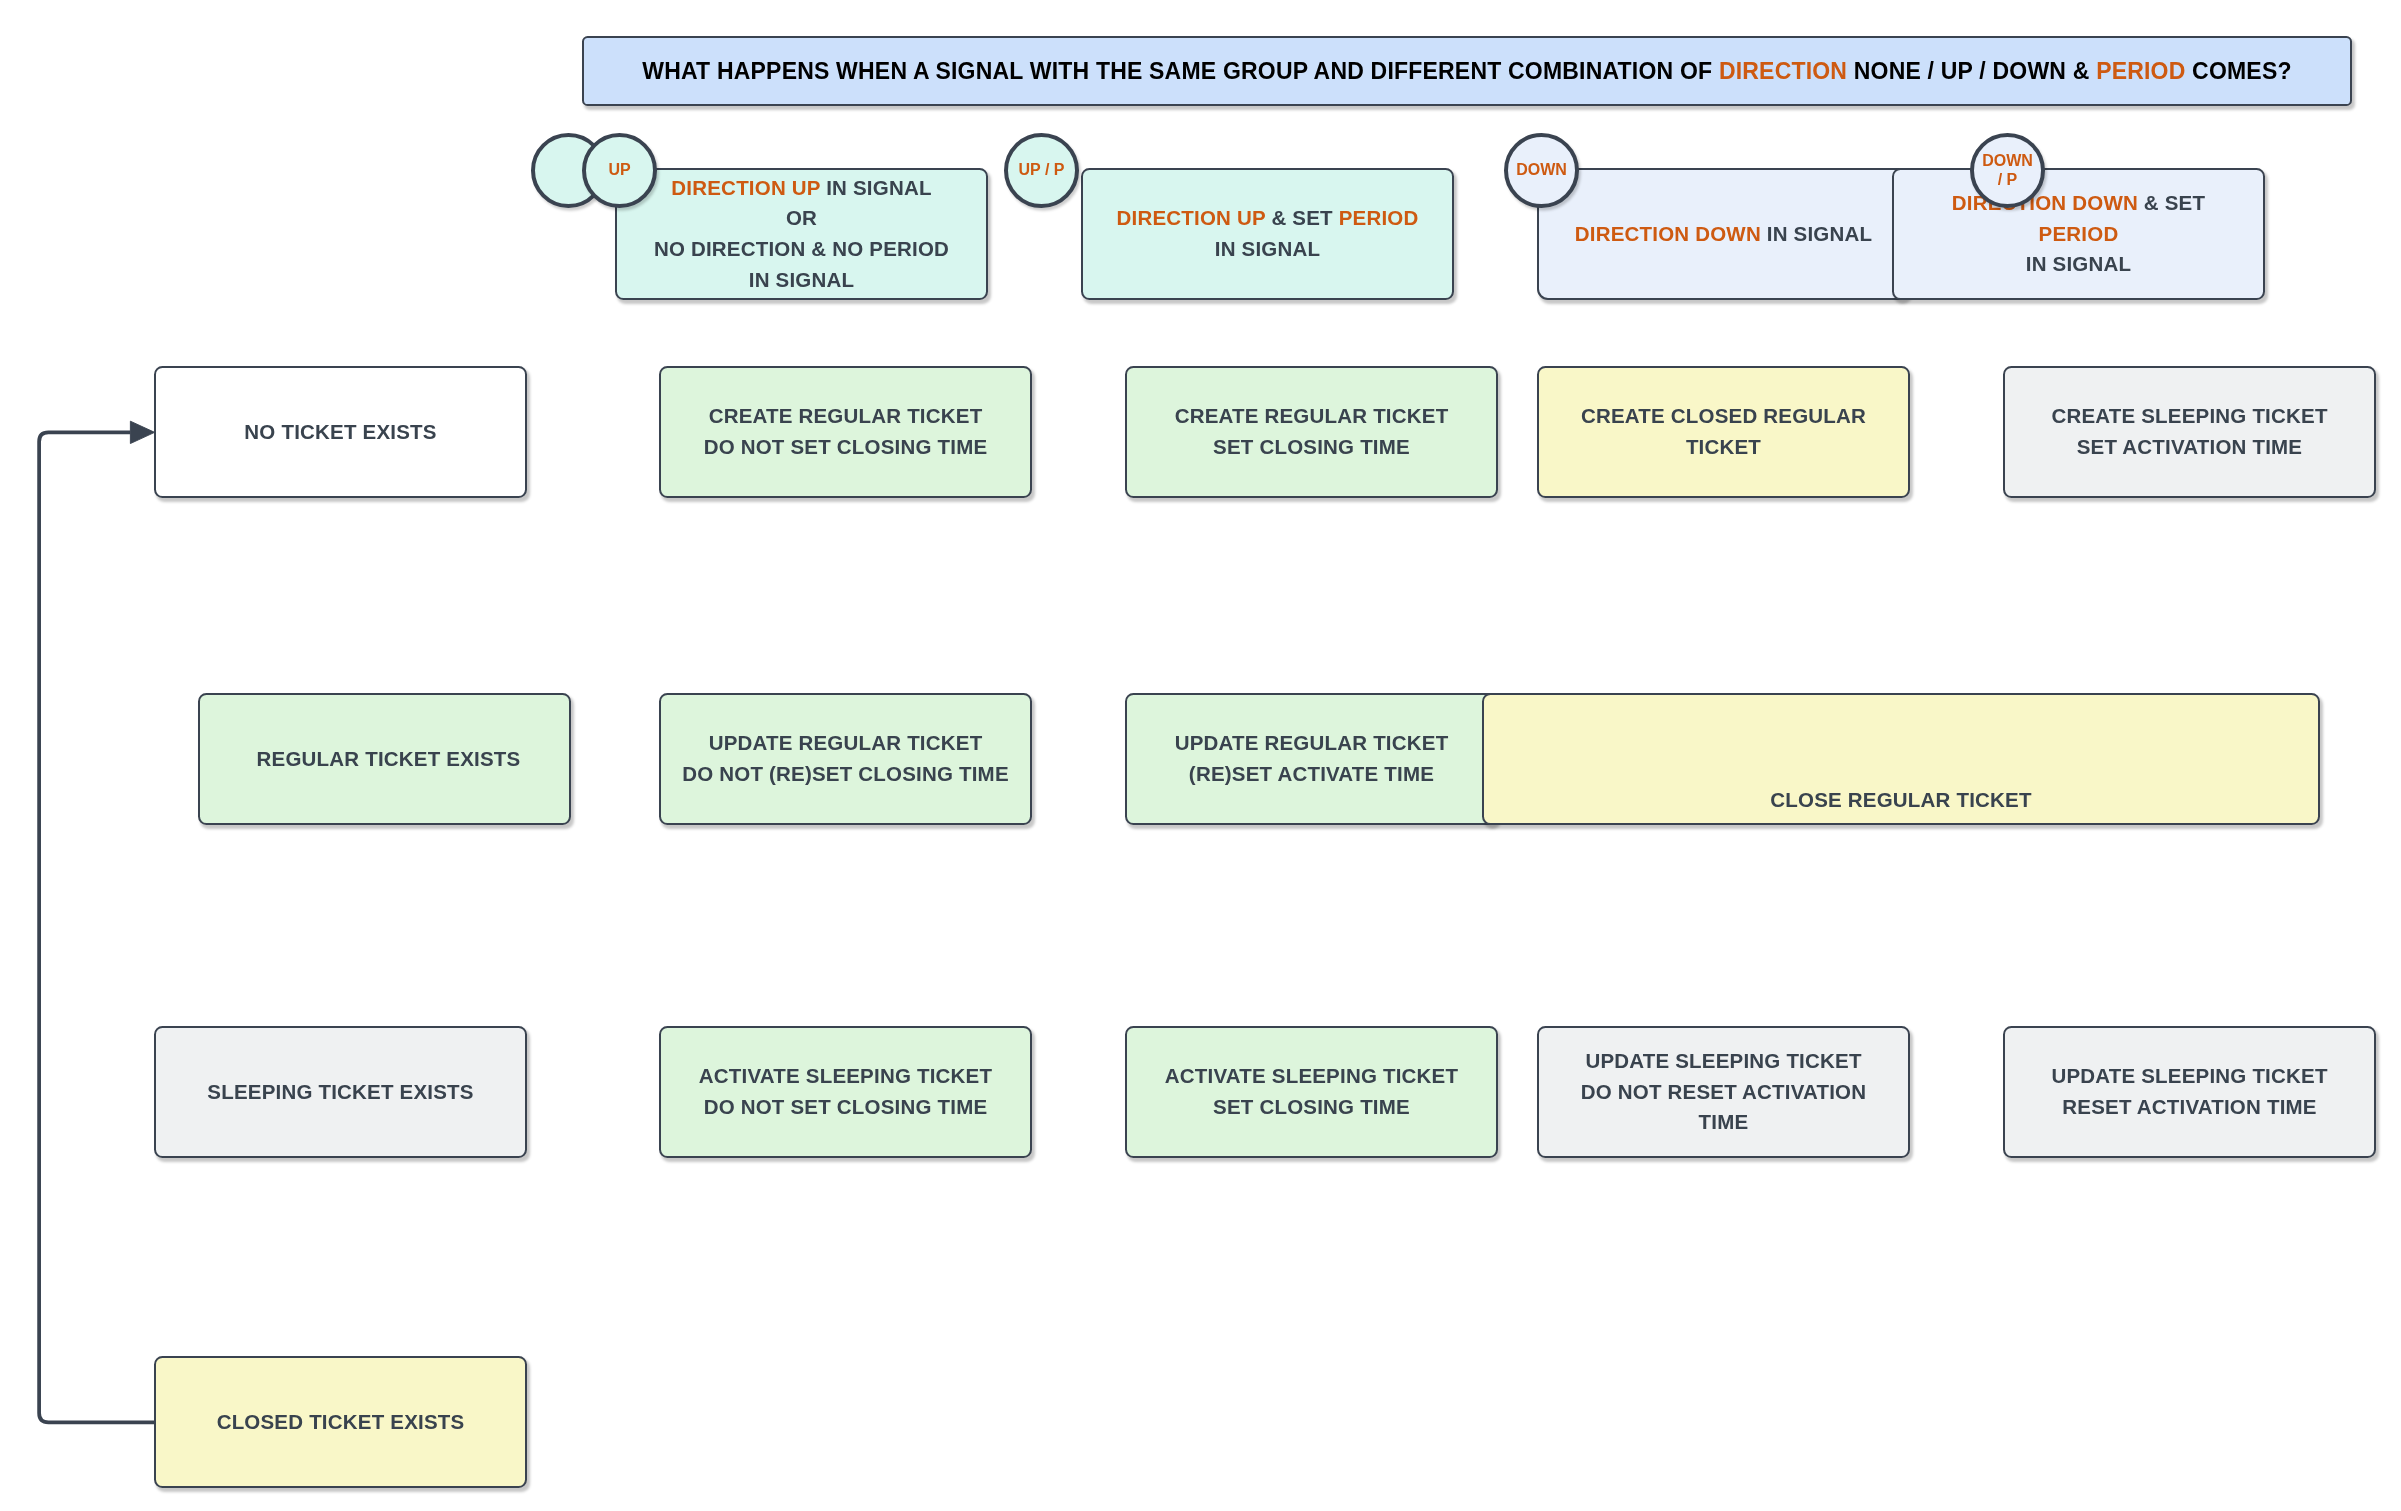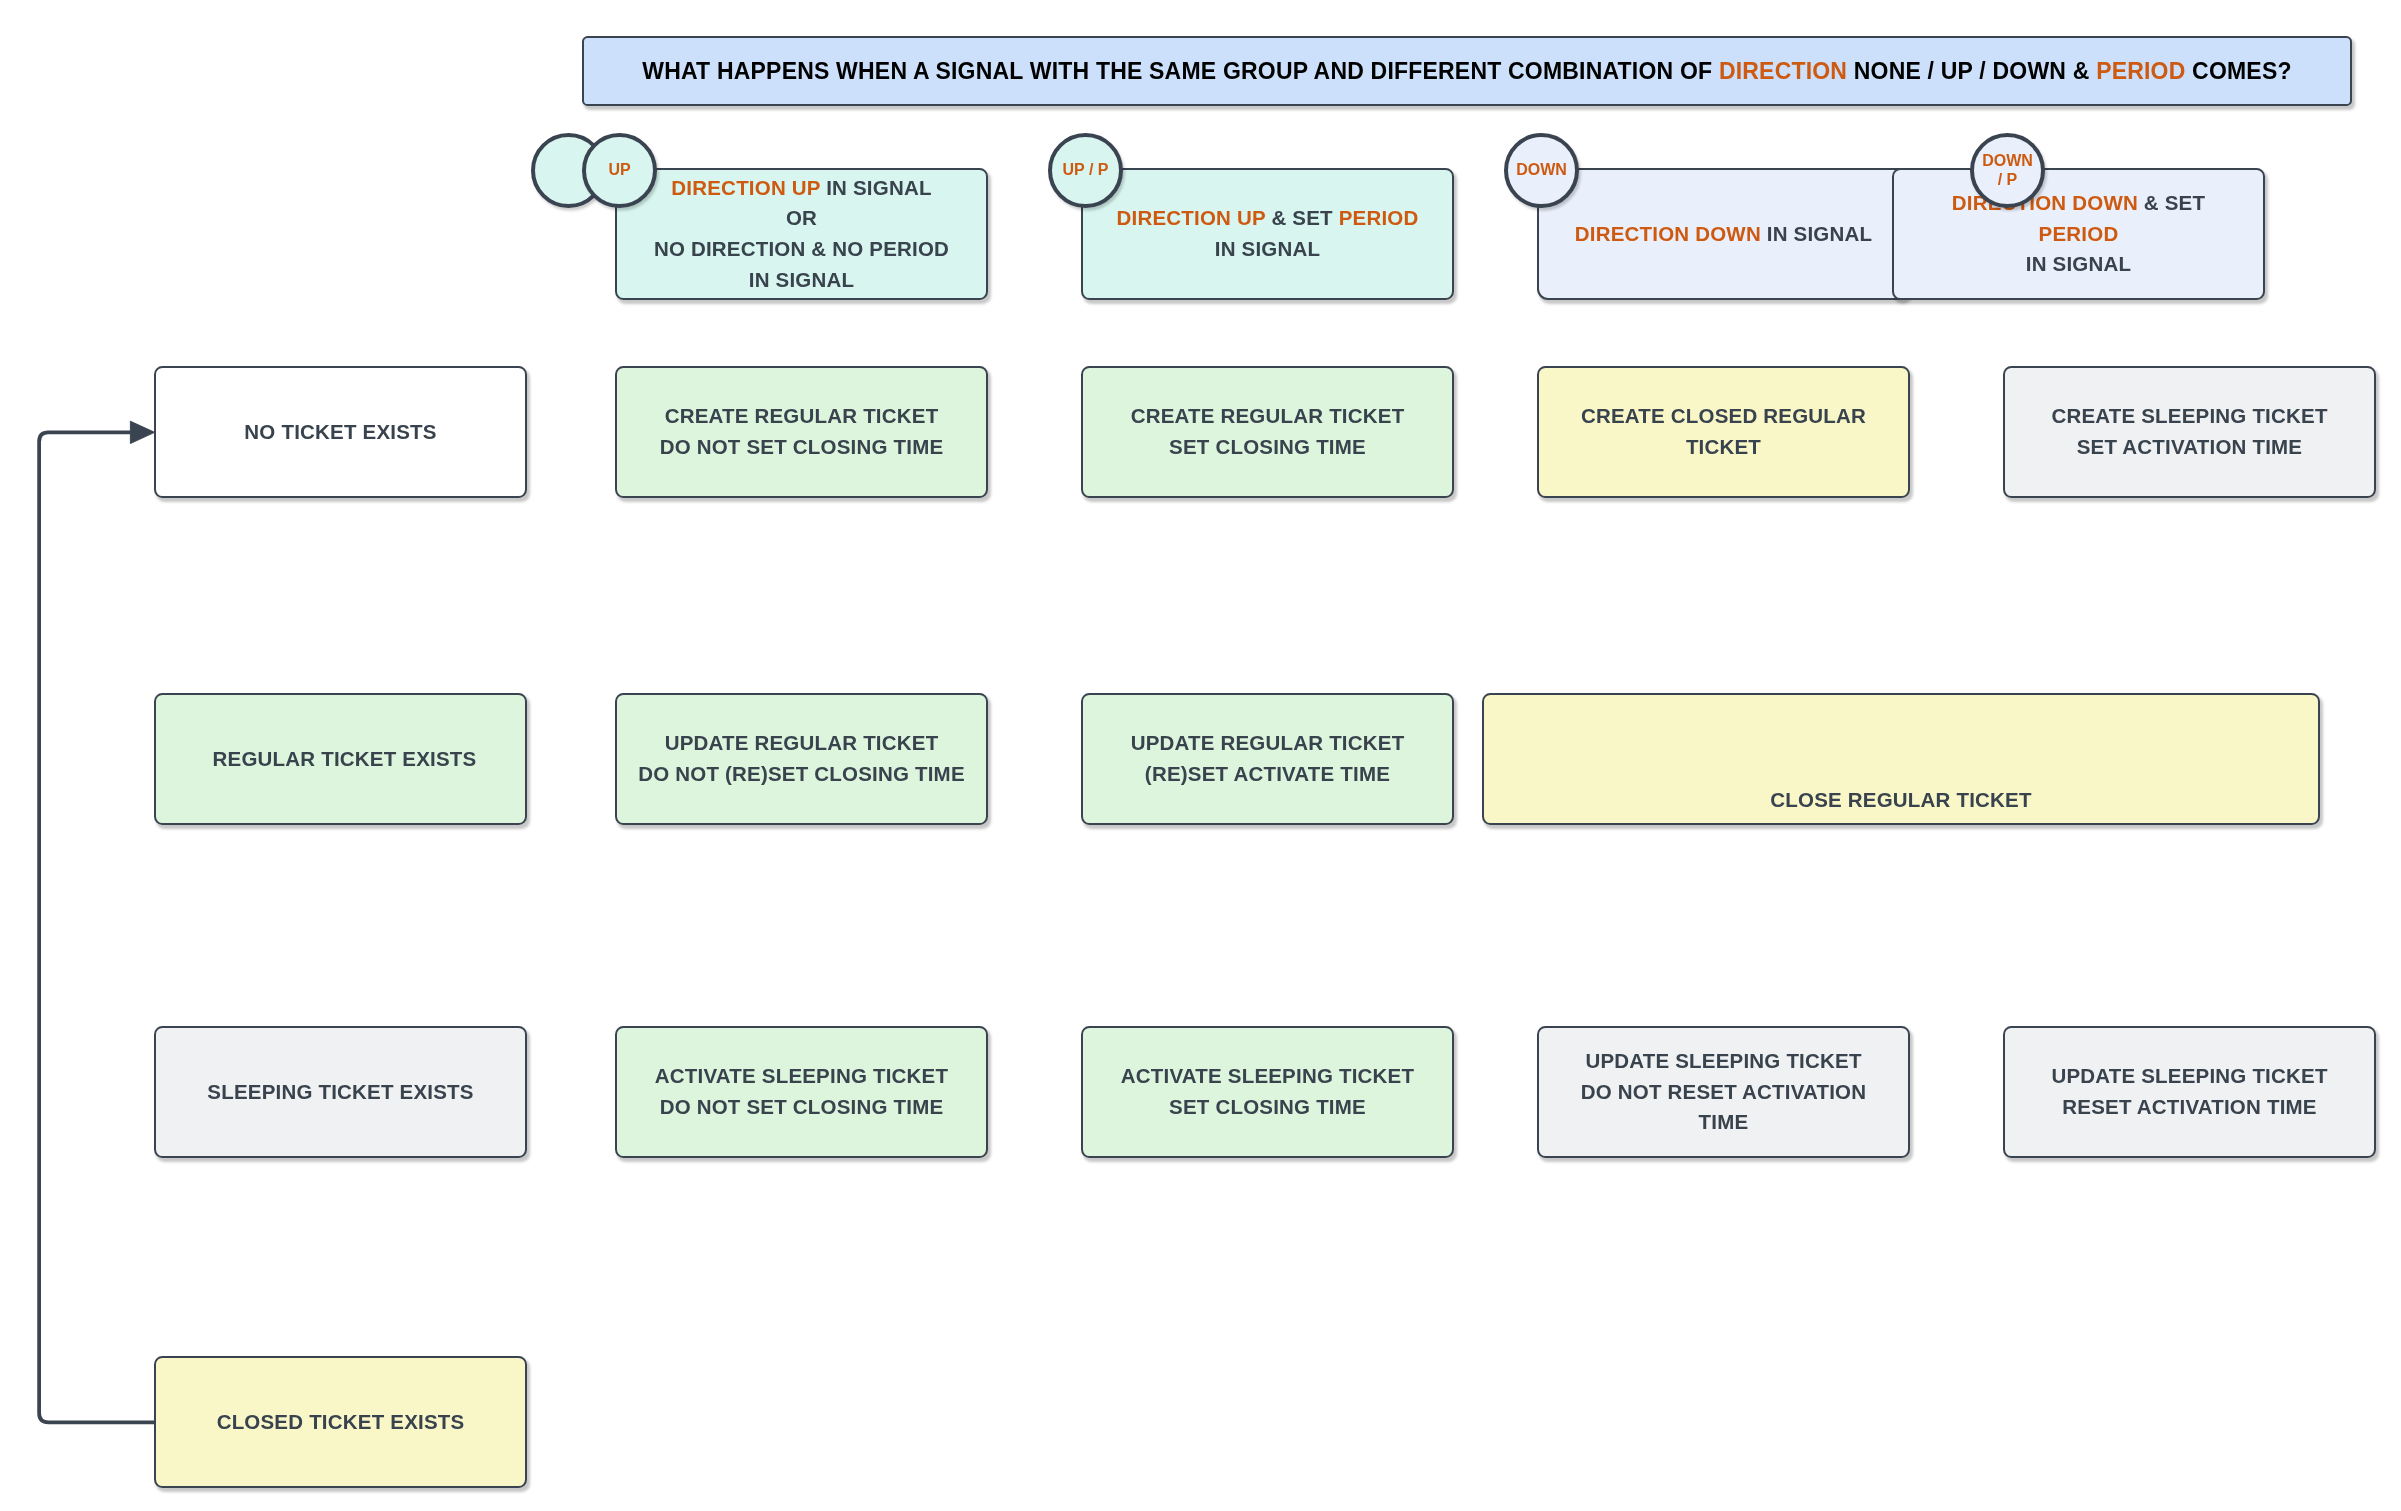--- a/index.html
+++ b/index.html
@@ -30,21 +30,21 @@
     left: 582px; top: 36px; width: 1770px; height: 70px;
     background: var(--title-fill);
     border-radius: 5.6px;
     font-size: 23px;
     color: var(--title-text);
     white-space: pre;
   }
   .col-header { top: 168px; height: 132px; width: 373px; }
   .fill-teal   { background: var(--teal-fill); }
   .fill-blue   { background: var(--blue-fill); }
-  .fill-green  { background: var(--green-fill); }
+  .fill-green  { background: var(--green-fill); margin-left: 44px; }
   .fill-yellow { background: var(--yellow-fill); }
   .fill-gray   { background: var(--gray-fill); }
   .fill-white  { background: var(--white-fill); }
 
   .accent { color: var(--accent-orange); }
 
   .badge {
     position: absolute;
     width: 75px; height: 75px;
     border-radius: 50%;
@@ -76,21 +76,21 @@
     <path d="M 166 1527 L 52 1527 Q 42 1527 42 1517 L 42 474 Q 42 464 52 464 L 140 464"></path>
     <polygon points="140,452 166,464 140,476"></polygon>
   </svg>
 
   <div class="node title-bar"><span><span>WHAT HAPPENS WHEN A SIGNAL WITH THE SAME GROUP AND DIFFERENT COMBINATION OF </span><span class="accent">DIRECTION</span><span> NONE / UP / DOWN &amp; </span><span class="accent">PERIOD</span><span> COMES?</span></span></div>
 
   <div class="badge ghost" style="left:531px; top:133px;"></div>
   <div class="badge" style="left:582px; top:133px;">
       <div>UP</div>
     </div>
-  <div class="badge" style="left:1048px; top:133px;">
+  <div class="badge" style="left:1004px; top:133px;">
       <div>UP / P</div>
     </div>
   <div class="badge fill-blue" style="left:1504px; top:133px;">
       <div>DOWN</div>
     </div>
   <div class="badge fill-blue" style="left:1970px; top:133px;">
     <div>
       <div>DOWN</div>
       <div>/ P</div>
     </div>

